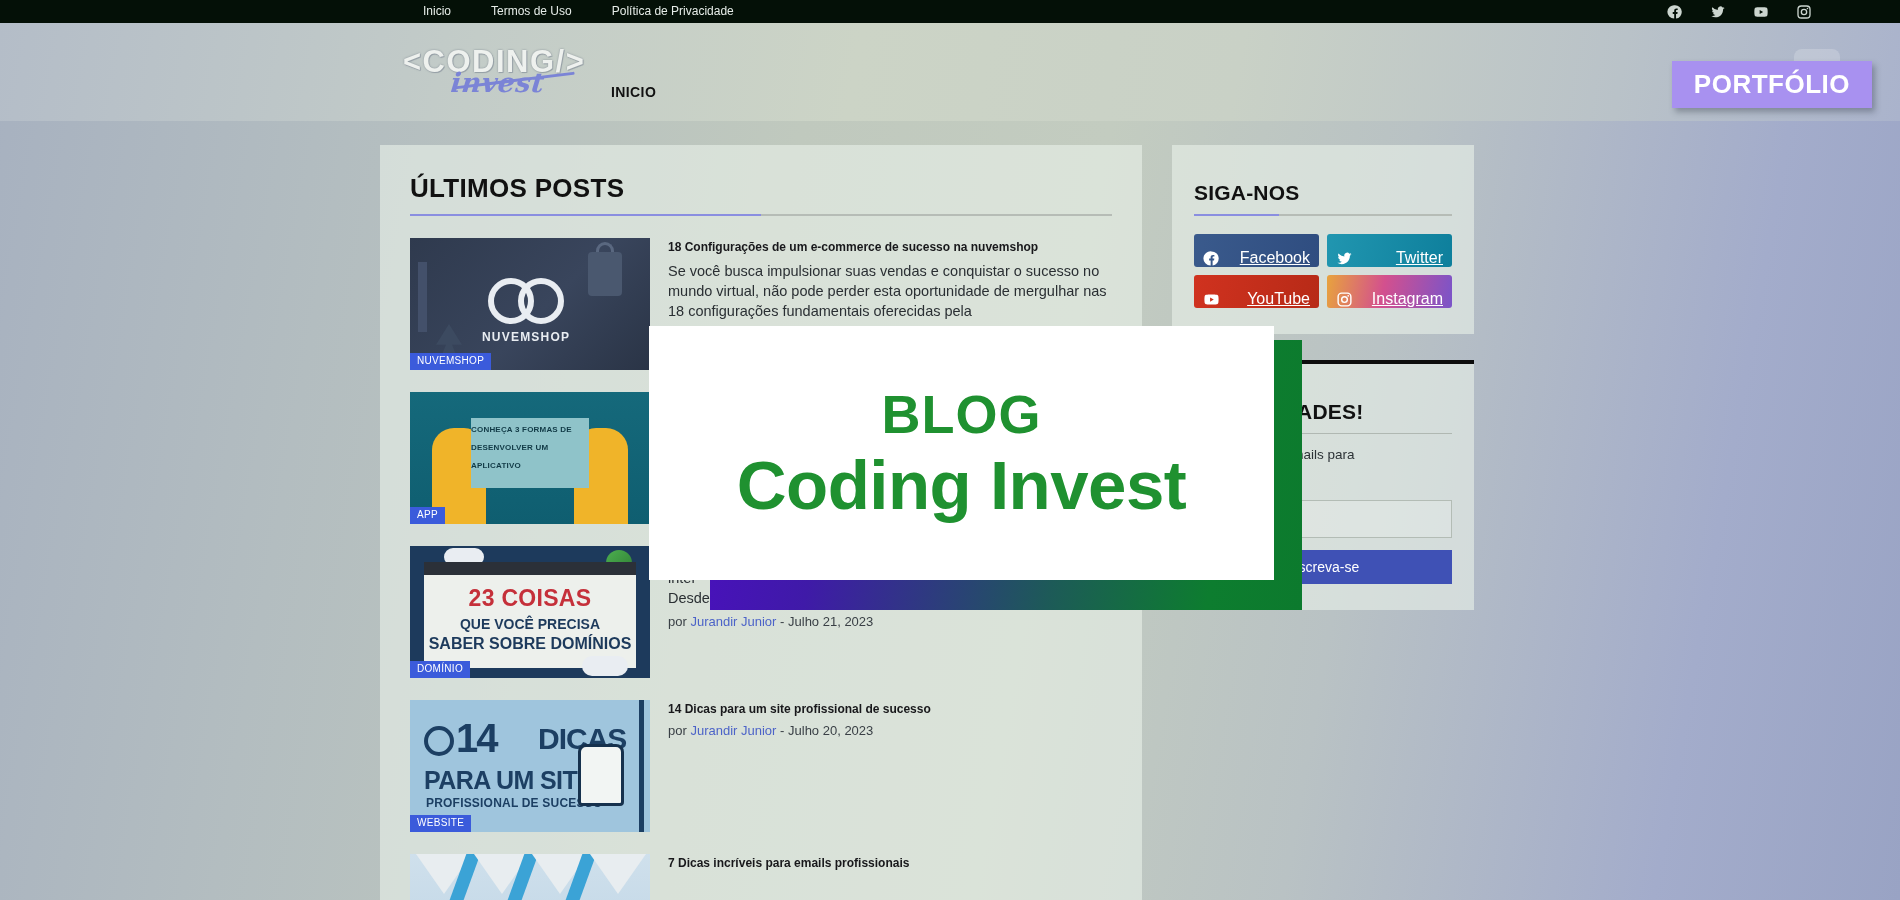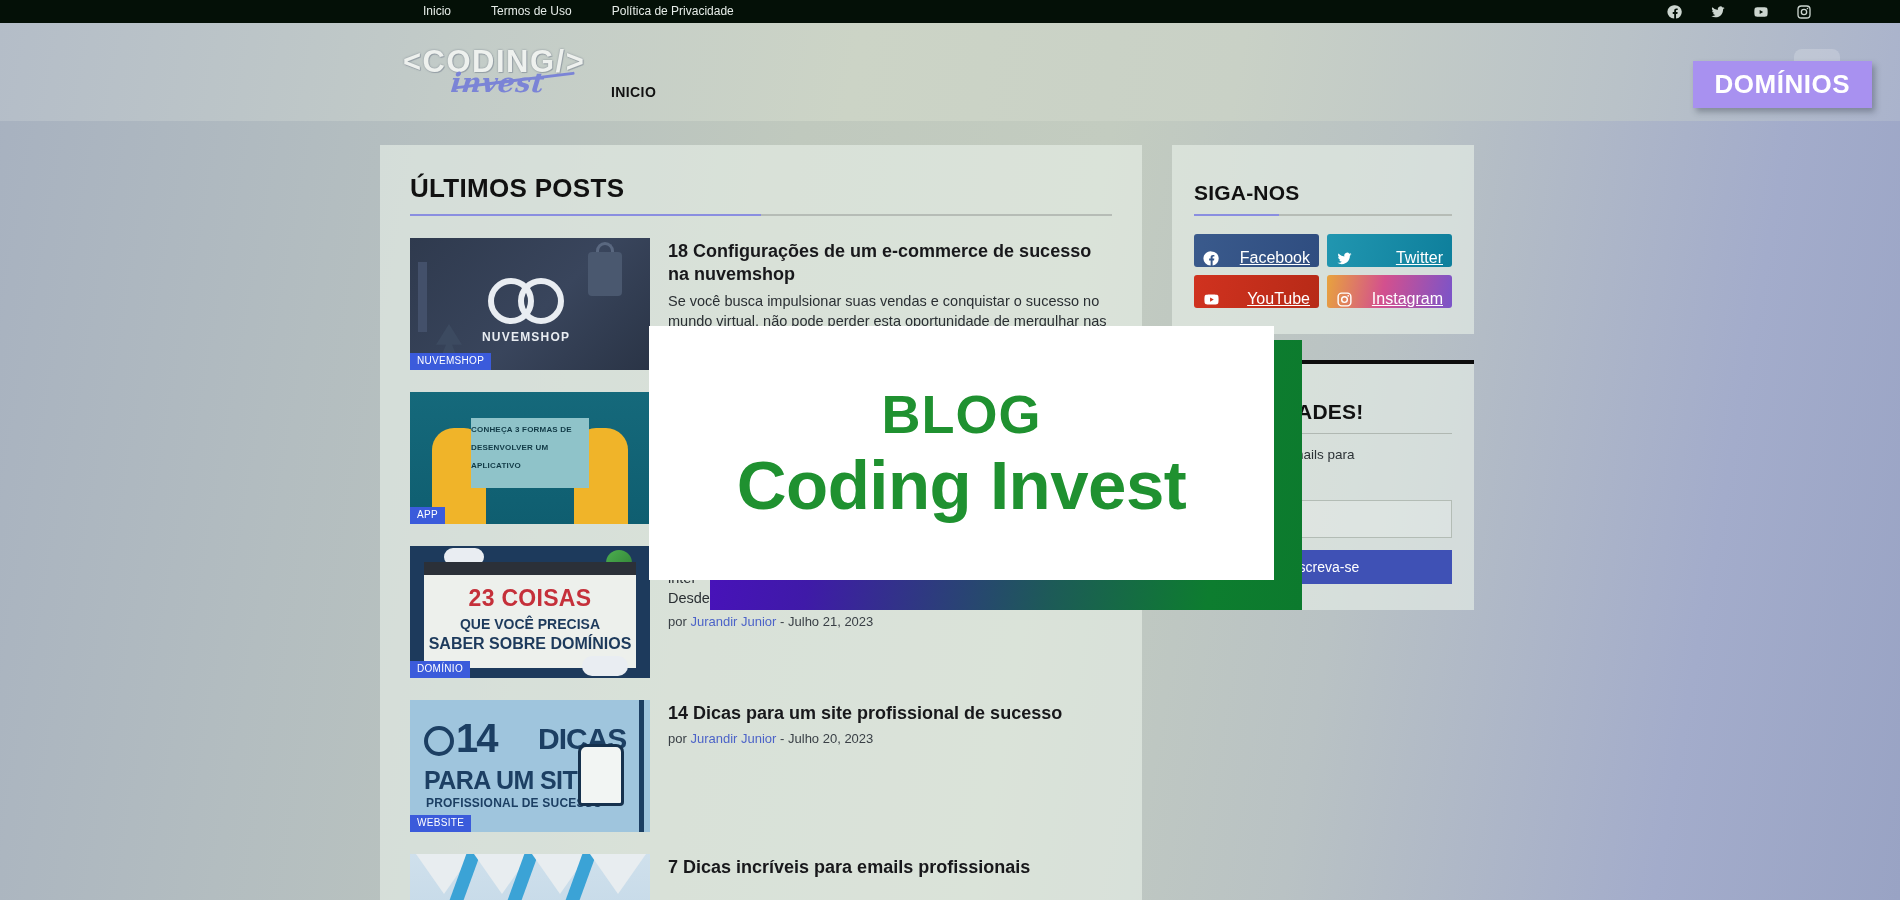--- a/index.html
+++ b/index.html
@@ -166,21 +166,21 @@
     left: 0; bottom: 0;
     background: #3b5bdb;
     color: #fff;
     font-size: 10px;
     padding: 3px 7px 4px 7px;
     letter-spacing: .3px;
     line-height: 1;
   }
   .post-body { flex: 1; min-width: 0; padding-top: 2px; }
   .post-title {
-    font-size: 18px;
+    font-size: 12px;
     font-weight: 700;
     color: #18181b;
     line-height: 1.25;
     margin-bottom: 6px;
   }
   .post-exc {
     font-size: 14.5px;
     color: #2a2f33;
     line-height: 1.38;
     margin-bottom: 6px;
@@ -374,21 +374,21 @@
   <div class="header-right">
     <button class="search-btn">
       <span>
         <svg viewBox="0 0 24 24" width="21" height="21" fill="none" stroke="#12140f" stroke-width="2" stroke-linecap="round">
             <circle cx="10.5" cy="10.5" r="6.3"></circle>
             <line x1="15.2" y1="15.2" x2="20.5" y2="20.5"></line>
           </svg>
       </span>
     </button>
   </div>
-  <button class="portfolio-btn">DOMÍNIOS</button>
+  <button class="portfolio-btn">PORTFÓLIO</button>
 </div>
 
 <div class="page">
 
   <div class="main-col">
     <div class="sec-title">ÚLTIMOS POSTS</div>
     <div class="sec-rule"></div>
 
     <article class="post">
       <div class="thumb t-nuvem">

